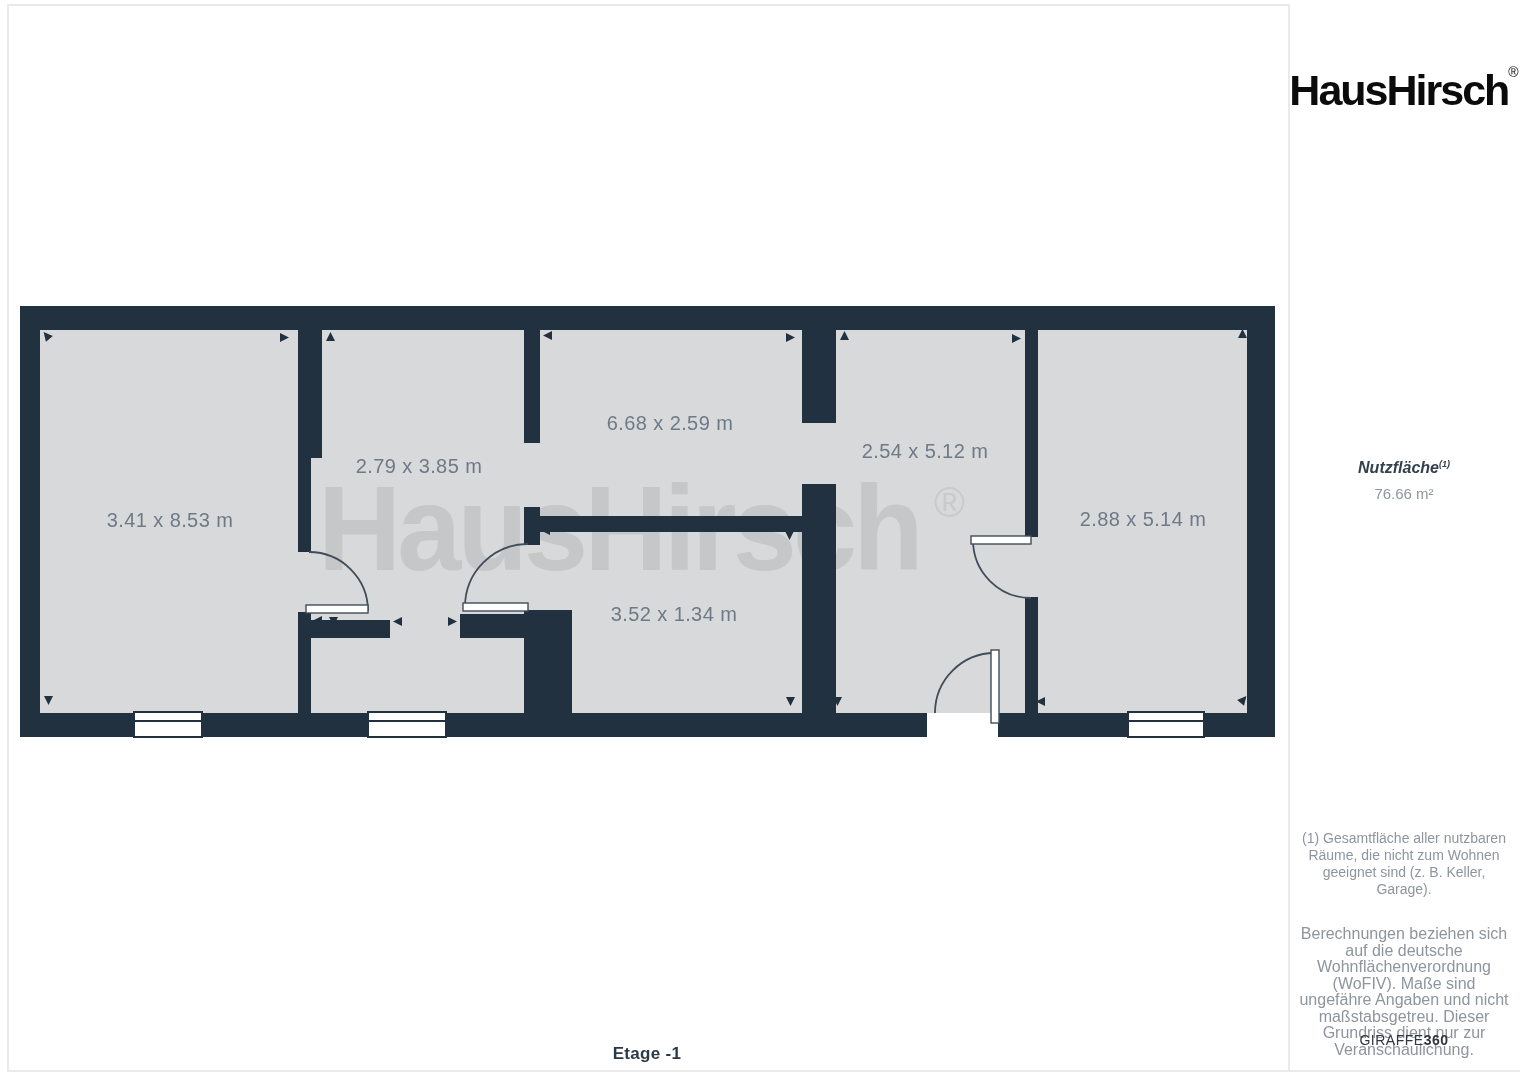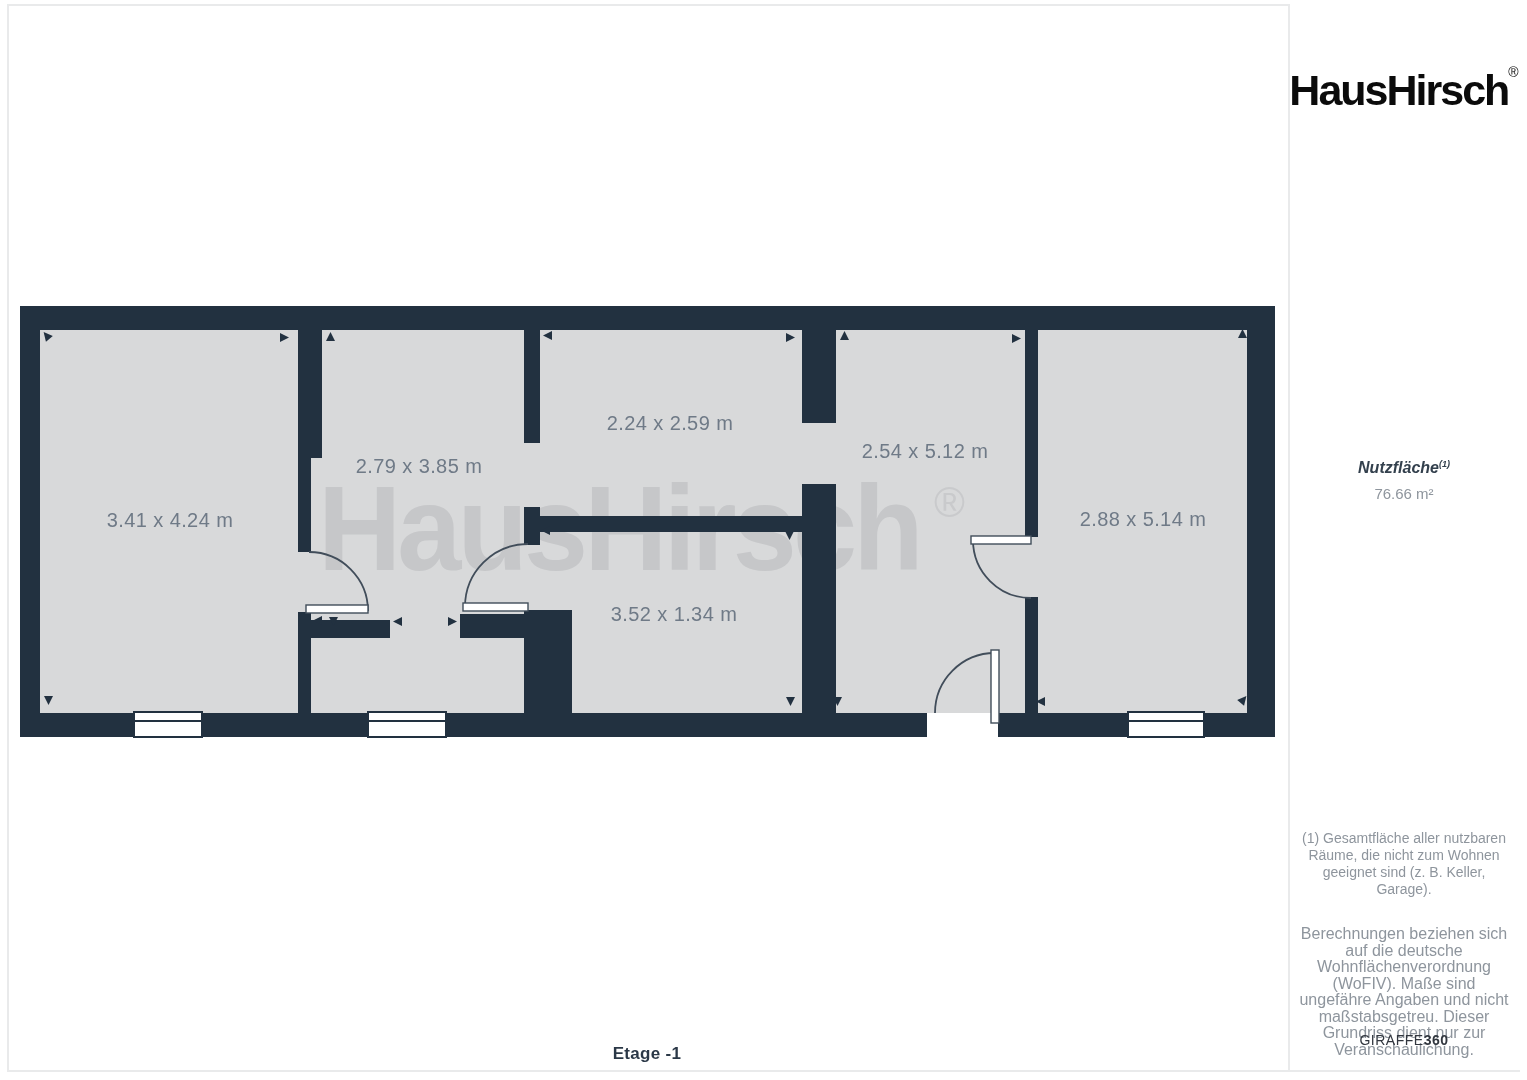--- a/index.html
+++ b/index.html
@@ -117,23 +117,23 @@
         <polygon points="0,0 9,0 4.5,9" transform="translate(833,697)"></polygon>
         <polygon points="0,9 4.5,0 9,9" transform="translate(1238,329)"></polygon>
         <polygon points="9,0 9,9 0,4.5" transform="translate(1036,697)"></polygon>
         <polygon points="0,9 4.5,0 9,9" transform="translate(1239,695) rotate(40 4.5 4.5)"></polygon>
         <polygon points="9,0 9,9 0,4.5" transform="translate(393,617)"></polygon>
         <polygon points="0,0 0,9 9,4.5" transform="translate(448,617)"></polygon>
         <polygon points="0,0 9,0 4.5,9" transform="translate(786,697)"></polygon>
       </g>
     </svg>
 
-    <div class="roomlabel" style="left:170px;top:520px">3.41 x 4.24 m</div>
+    <div class="roomlabel" style="left:170px;top:520px">3.41 x 8.53 m</div>
     <div class="roomlabel" style="left:419px;top:466px">2.79 x 3.85 m</div>
-    <div class="roomlabel" style="left:670px;top:423px">2.24 x 2.59 m</div>
+    <div class="roomlabel" style="left:670px;top:423px">6.68 x 2.59 m</div>
     <div class="roomlabel" style="left:674px;top:614px">3.52 x 1.34 m</div>
     <div class="roomlabel" style="left:925px;top:451px">2.54 x 5.12 m</div>
     <div class="roomlabel" style="left:1143px;top:519px">2.88 x 5.14 m</div>
 
     <div class="floorlabel">Etage -1</div>
   </div>
 
   <div class="vdivider"></div>
   <div class="hdiv" style="top:159px"></div>
   <div class="hdiv" style="top:809px"></div>

